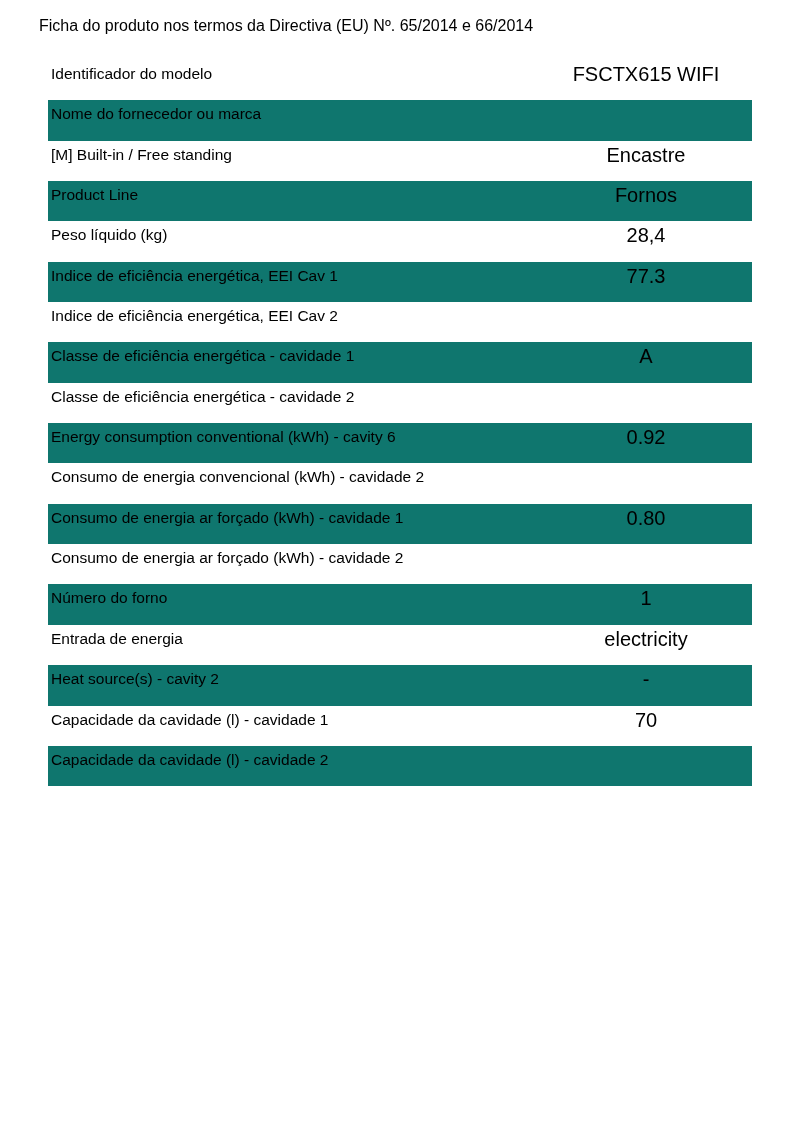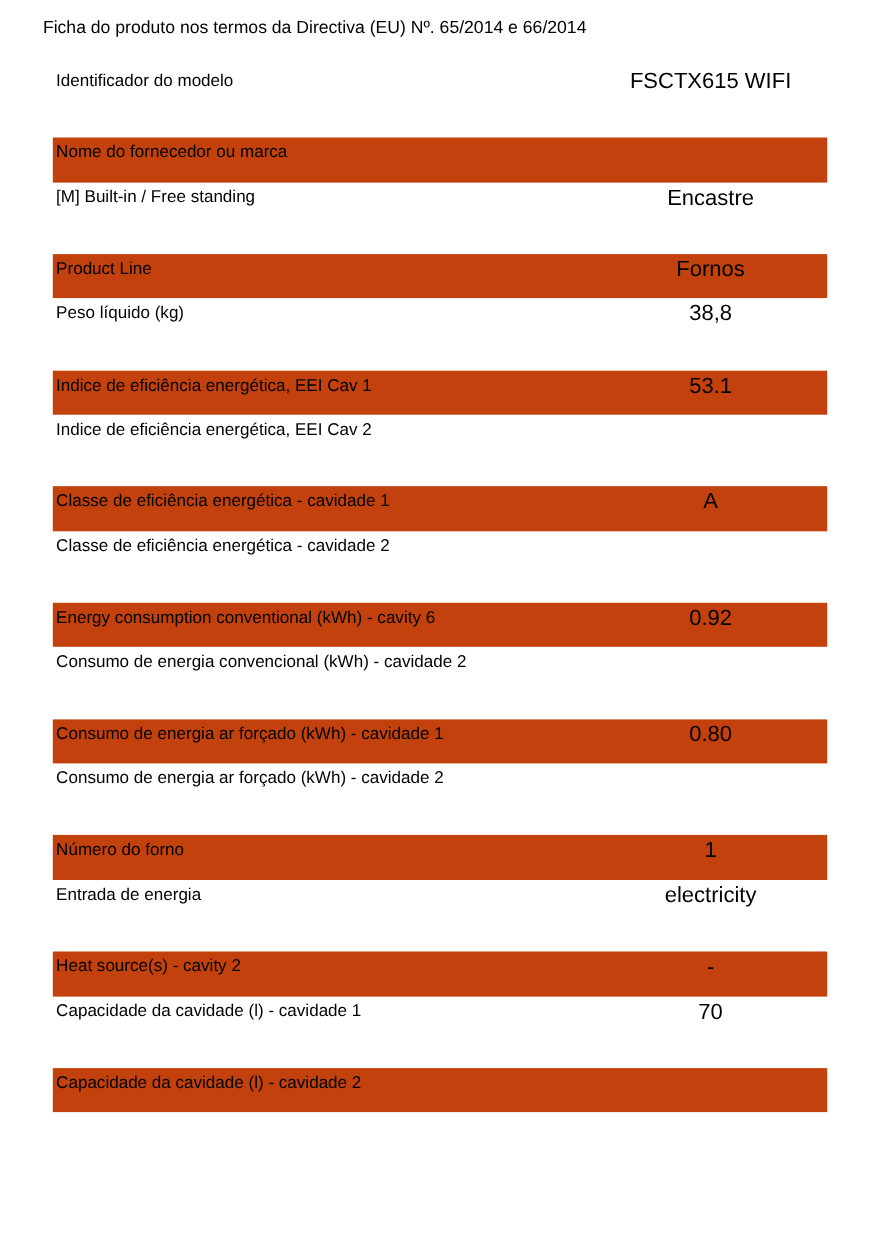--- a/index.html
+++ b/index.html
@@ -1,20 +1,20 @@
 <!DOCTYPE html>
 <html><head>
 <meta charset="utf-8">
 <style>
   html, body { margin: 0; padding: 0; background: #ffffff; }
   body { width: 802px; height: 1134px; position: relative; font-family: "Liberation Sans", sans-serif; color: #000; }
   .title { position: absolute; left: 39px; top: 16px; font-size: 16px; line-height: 20px; }
   .table { position: absolute; left: 48px; top: 60px; width: 704px; }
   .row { position: relative; height: 40.35px; }
-  .row.shaded { background: #c2410c; margin-top: 25px; }
+  .row.shaded { background: #0f766e; }
   .label { position: absolute; left: 3px; top: 4px; font-size: 15.5px; line-height: 20px; white-space: nowrap; }
   .value { position: absolute; left: 498px; width: 200px; top: 4px; text-align: center; font-size: 20px; line-height: 20px; white-space: nowrap; }
 </style>
 </head>
 <body>
 
 <div class="title">Ficha do produto nos termos da Directiva (EU) Nº. 65/2014 e 66/2014</div>
 
 <div class="table">
   <div class="row">
@@ -27,25 +27,25 @@
   <div class="row">
       <span class="label">[M] Built-in / Free standing</span>
       <span class="value">Encastre</span>
     </div>
   <div class="row shaded">
       <span class="label">Product Line</span>
       <span class="value">Fornos</span>
     </div>
   <div class="row">
       <span class="label">Peso líquido (kg)</span>
-      <span class="value">38,8</span>
+      <span class="value">28,4</span>
     </div>
   <div class="row shaded">
       <span class="label">Indice de eficiência energética, EEI Cav 1</span>
-      <span class="value">53.1</span>
+      <span class="value">77.3</span>
     </div>
   <div class="row">
       <span class="label">Indice de eficiência energética, EEI Cav 2</span>
       <span class="value"></span>
     </div>
   <div class="row shaded">
       <span class="label">Classe de eficiência energética - cavidade 1</span>
       <span class="value">A</span>
     </div>
   <div class="row">

